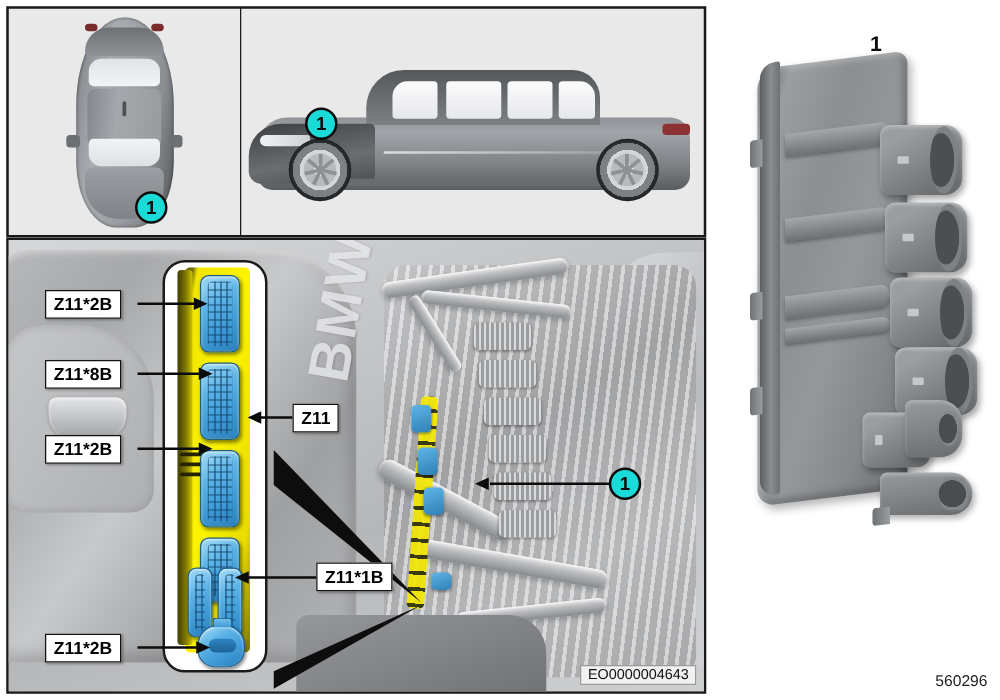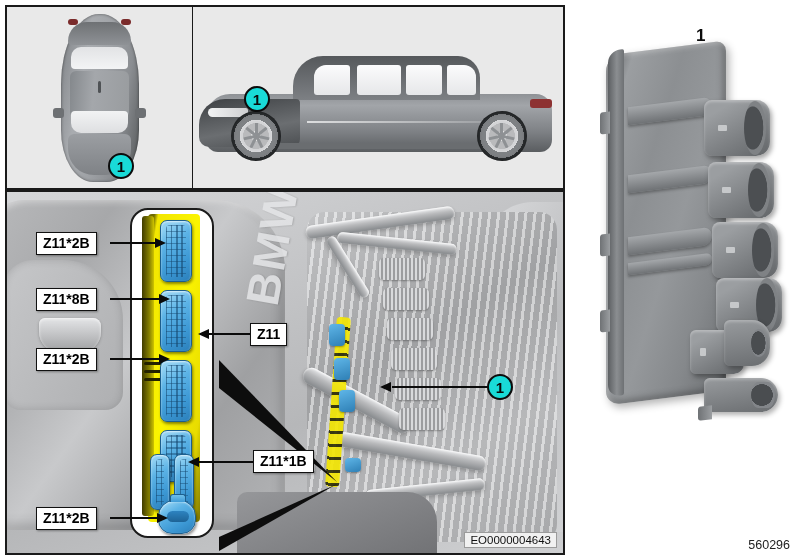--- a/index.html
+++ b/index.html
@@ -552,21 +552,21 @@
   <div class="arrowR" style="left:155px; top:238px;"></div>
 
   <div class="lbl" style="left:36px; top:288px;">Z11*8B</div>
   <div class="leader" style="left:110px; top:298px; width:50px;"></div>
   <div class="arrowR" style="left:159px; top:294px;"></div>
 
   <div class="lbl" style="left:36px; top:348px;">Z11*2B</div>
   <div class="leader" style="left:110px; top:358px; width:50px;"></div>
   <div class="arrowR" style="left:159px; top:354px;"></div>
 
-  <div class="lbl" style="left:250px; top:323px;text-align:right;">Z11</div>
+  <div class="lbl" style="left:234px; top:323px;text-align:right;">Z11</div>
   <div class="leader" style="left:207px; top:333px; width:44px;"></div>
   <div class="arrowL" style="left:198px; top:329px;"></div>
 
   <div class="lbl" style="left:253px; top:450px;">Z11*1B</div>
   <div class="leader" style="left:196px; top:461px; width:58px;"></div>
   <div class="arrowL" style="left:188px; top:457px;"></div>
 
   <div class="lbl" style="left:36px; top:507px;">Z11*2B</div>
   <div class="leader" style="left:110px; top:517px; width:48px;"></div>
   <div class="arrowR" style="left:157px; top:513px;"></div>

